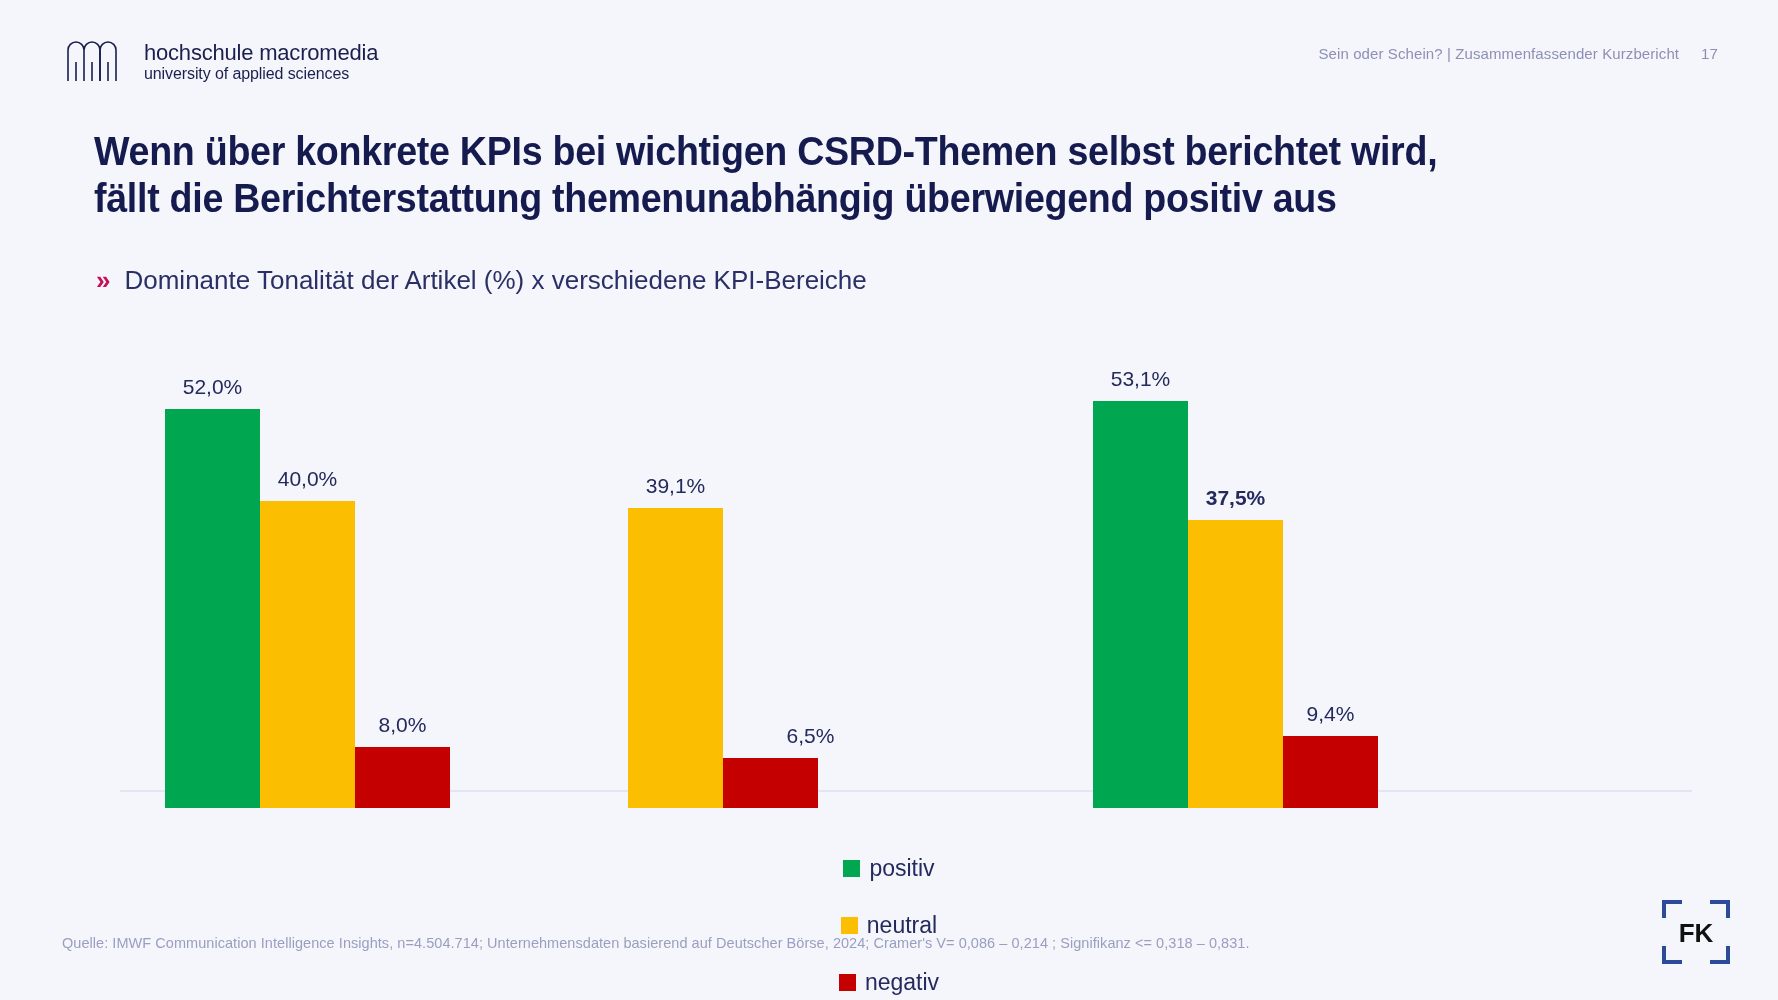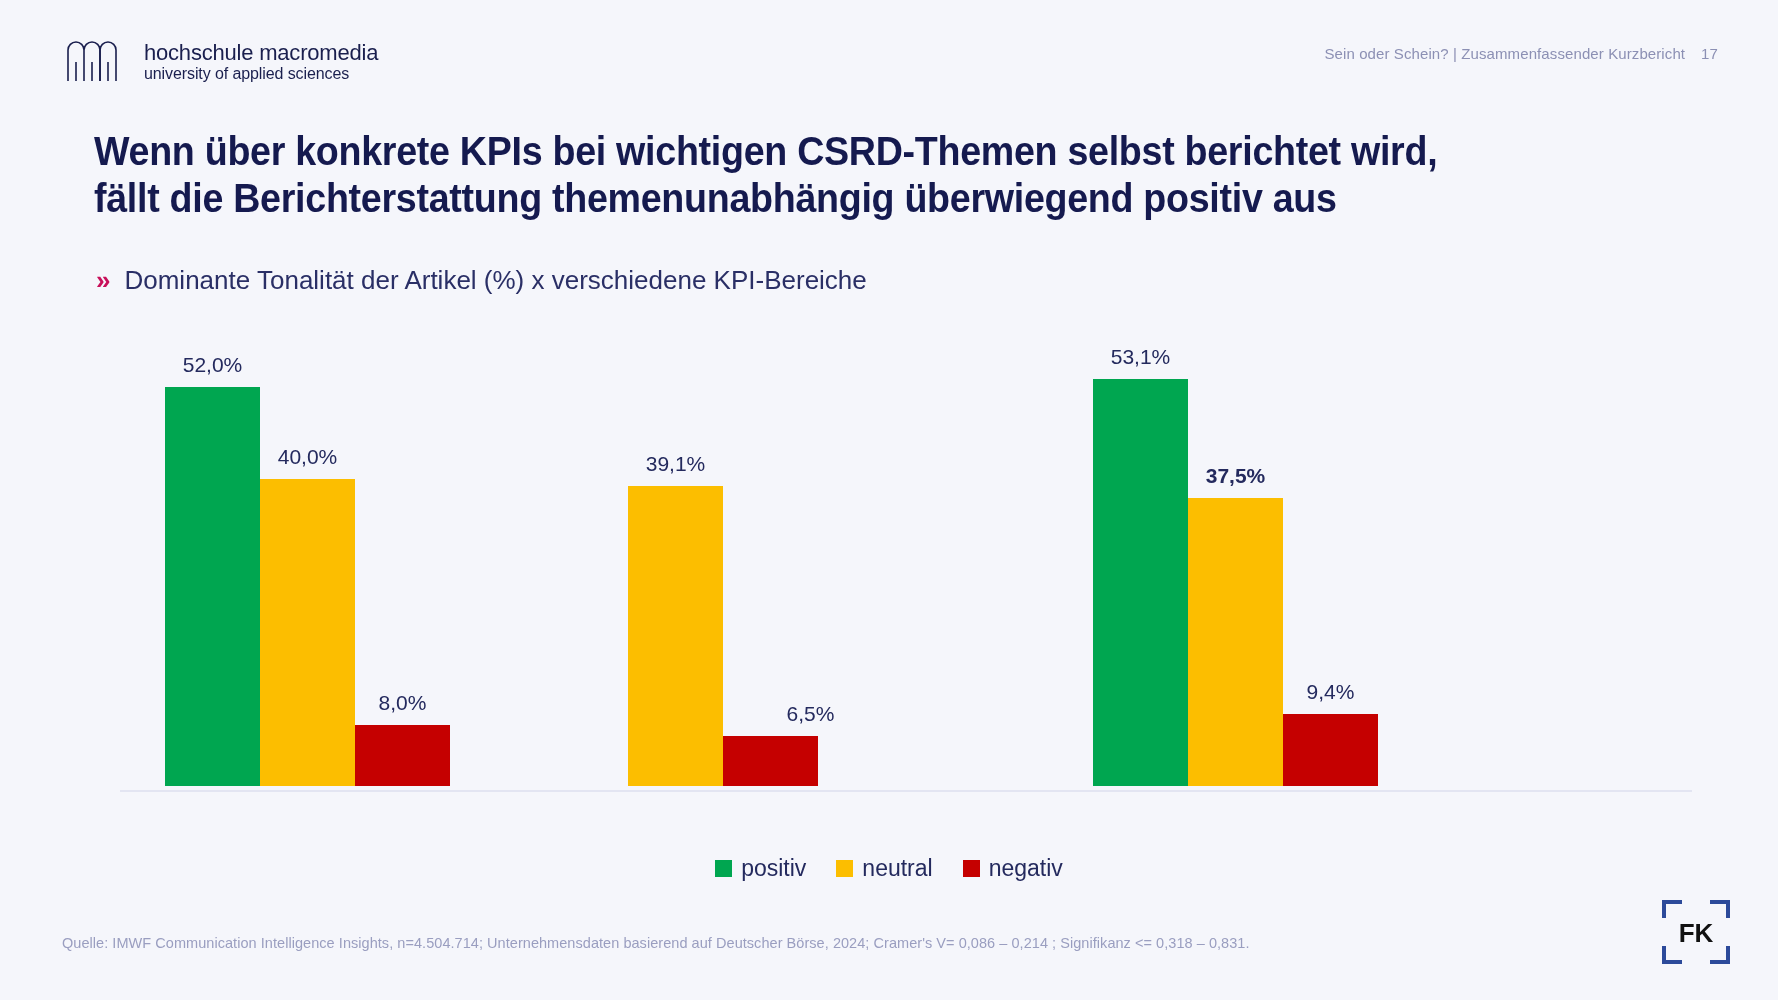--- a/index.html
+++ b/index.html
@@ -16,21 +16,21 @@
   .header{position:absolute;left:0;top:0;width:1778px;height:100px;}
   .logo-wrap{position:absolute;left:66px;top:40px;display:flex;align-items:flex-start;}
   .logo-mark{width:62px;height:42px;margin-right:16px;flex:none;}
   .logo-text{line-height:1.08;padding-top:1px;}
   .logo-title{font-size:22px;font-weight:normal;color:#1a1f4e;letter-spacing:-0.2px;}
   .logo-sub{font-size:16px;color:#1a1f4e;letter-spacing:-0.1px;margin-top:2px;}
 
   .header-right{
     position:absolute;right:60px;top:45px;
     font-size:15px;color:#8c90b4;letter-spacing:.1px;
-    display:flex;align-items:center;gap:16px;
+    display:flex;align-items:center;gap:22px;
   }
   .page-num{color:#8c90b4;font-size:15px;}
 
   
   .title{
     position:absolute;left:94px;top:128px;width:1600px;
     font-size:40px;line-height:1.18;font-weight:bold;
     color:#151a4f;
     font-family:"Liberation Sans Narrow","Liberation Sans",sans-serif;
     transform:scaleX(0.94);transform-origin:left top;
@@ -40,39 +40,39 @@
 
   
   .subtitle{
     position:absolute;left:96px;top:265px;
     display:flex;align-items:baseline;gap:14px;
     font-size:26px;color:#2a2f66;
   }
   .sub-bullet{color:#c8105a;font-weight:bold;font-size:26px;}
 
   
-  .chart{position:absolute;left:0;top:326px;width:1778px;height:500px;}
+  .chart{position:absolute;left:0;top:348px;width:1778px;height:500px;}
   .plot{position:absolute;left:120px;top:0;width:1560px;height:460px;}
   .axis-line{
     position:absolute;left:120px;top:790px;width:1572px;height:2px;
     background:#e3e5f2;
   }
   .group{position:absolute;bottom:0;display:flex;align-items:flex-end;height:460px;}
   .bar-col{position:relative;width:95px;display:flex;flex-direction:column;justify-content:flex-end;align-items:center;height:100%;}
   .bar{width:100%;}
   .bar-label{
     position:absolute;left:0;width:100%;text-align:center;
     font-size:21px;color:#242a5e;white-space:nowrap;
   }
 
   
   .legend{
     position:absolute;left:0;top:855px;width:1778px;
     display:flex;justify-content:center;align-items:center;gap:30px;
-    font-size:23px;color:#242a5e;
+    font-size:23px;color:#242a5e;flex-direction:column;
   }
   .legend-item{display:flex;align-items:center;gap:9px;}
   .swatch{width:17px;height:17px;display:inline-block;}
 
   
   .source{
     position:absolute;left:62px;top:935px;
     font-size:14.5px;color:#9a9ec0;letter-spacing:.05px;white-space:nowrap;
   }
   .fk-logo{

